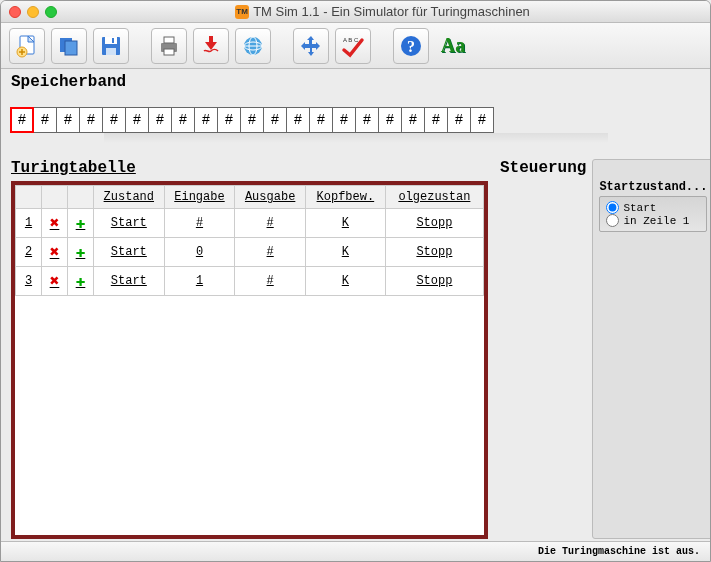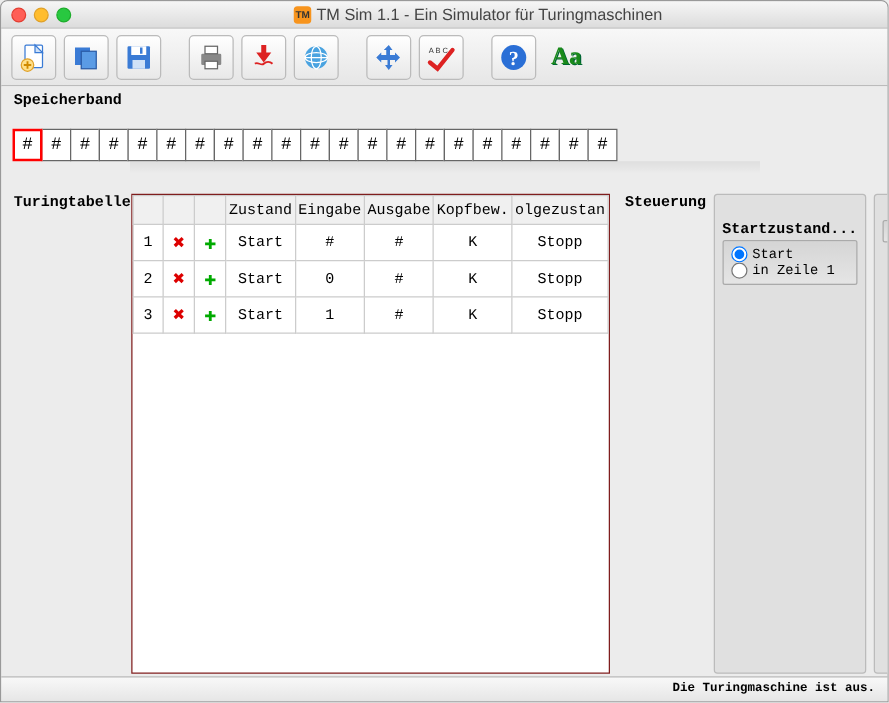--- a/index.html
+++ b/index.html
@@ -9,28 +9,28 @@
 .tl-btn { width: 12px; height: 12px; border-radius: 50%; display: inline-block; }
 .tl-close { background: #ff5f57; border: 1px solid #e33e32; }
 .tl-min { background: #ffbd2e; border: 1px solid #e0a128; }
 .tl-max { background: #28c840; border: 1px solid #1dad2b; }
 .tl-title { flex: 1; text-align: right; font-family: "Helvetica Neue", Arial, sans-serif; font-size: 13px; color: #444; display: flex; align-items: center; justify-content: center; gap: 4px; }
 .tm-badge { width: 14px; height: 14px; background: #f7941d; border-radius: 3px; display: inline-flex; align-items: center; justify-content: center; font-size: 8px; font-weight: bold; color: #333; }
 .toolbar { height: 46px; background: linear-gradient(#f8f8f8,#e6e6e6); border-bottom: 1px solid #bbb; display: flex; align-items: center; padding: 0 8px; gap: 6px; }
 .tool-btn { width: 36px; height: 36px; background: linear-gradient(#fff,#e8e8e8); border: 1px solid #bbb; border-radius: 4px; display: flex; align-items: center; justify-content: center; cursor: pointer; }
 .tool-sep { width: 10px; }
 .content { flex: 1; padding: 4px 10px 2px 10px; display: flex; flex-direction: column; gap: 6px; background: #ececec; overflow: hidden; }
-.section-label { font-weight: bold; font-size: 12px; }
+.section-label { font-weight: bold; font-size: 16px; }
 .tape-row { display: flex; margin: 6px auto 0 auto; }
 .tape-cell { width: 24px; height: 26px; border: 1px solid #666; margin-left: -1px; display: flex; align-items: center; justify-content: center; background: #fff; font-size: 14px; }
 .tape-cell.head { border: 2px solid red; z-index: 1; }
 .tape-shadow { height: 10px; margin: 0 auto; background: linear-gradient(rgba(0,0,0,0.06),transparent); width: 504px; }
 .lower { display: flex; gap: 12px; flex: 1; min-height: 0; }
-.turing-table-wrap { flex: 1; display: flex; flex-direction: row; }
-.table-box { background: #fff; border: 1px solid #7f1d1d; flex: 1; overflow: auto; }
+.turing-table-wrap { flex: 1; display: flex; flex-direction: column; text-decoration: underline; }
+.table-box { background: #fff; border: 4px solid #7f1d1d; flex: 1; overflow: auto; }
 table { border-collapse: collapse; width: 100%; }
 th,td { border: 1px solid #ccc; padding: 4px 2px; text-align: center; font-family: Monaco,"Courier New",monospace; font-size: 12px; }
 th { background: #f0f0f0; font-weight: normal; }
 td.icon-cell { width: 26px; }
 .del-icon { color: #d00; font-size: 16px; font-weight: bold; }
 .add-icon { color: #0a0; font-size: 16px; font-weight: bold; }
 .steuerung { width: 200px; display: flex; gap: 6px; }
 .group { border: 1px solid #bbb; background: #e0e0e0; border-radius: 3px; padding: 20px 6px; }
 .group-title { font-weight: bold; font-size: 12px; margin-bottom: 2px; }
 .inset-box { display:block; width:100%; background: linear-gradient(#d5d5d5,#e5e5e5); border: 1px solid #aaa; border-radius: 2px; padding: 2px 4px; font-family: Monaco,"Courier New",monospace; font-size: 11px; text-align: center; }

